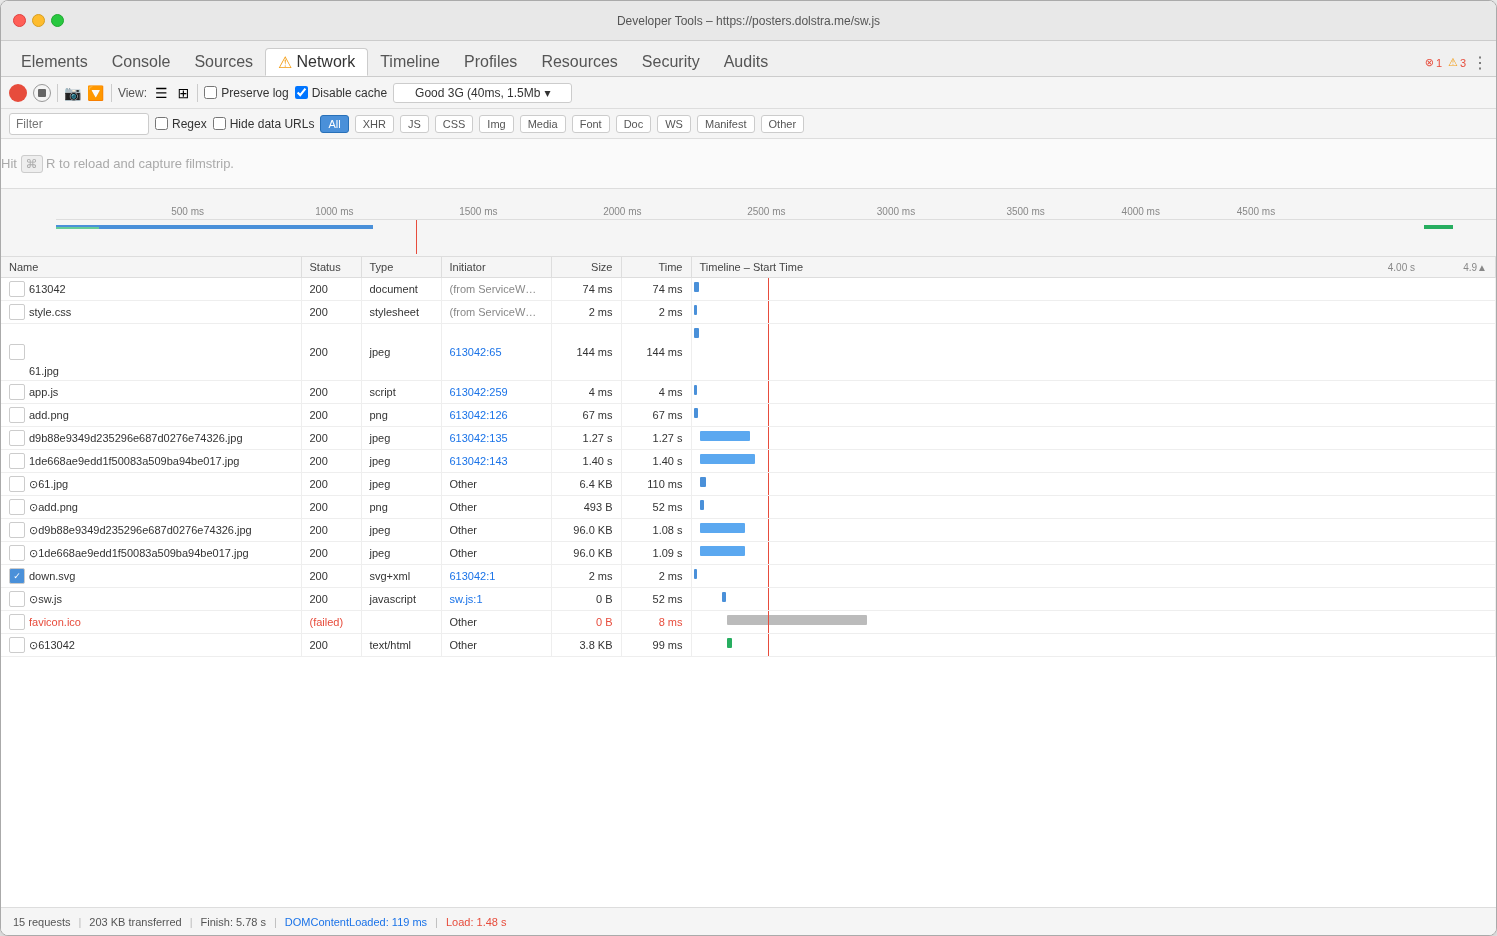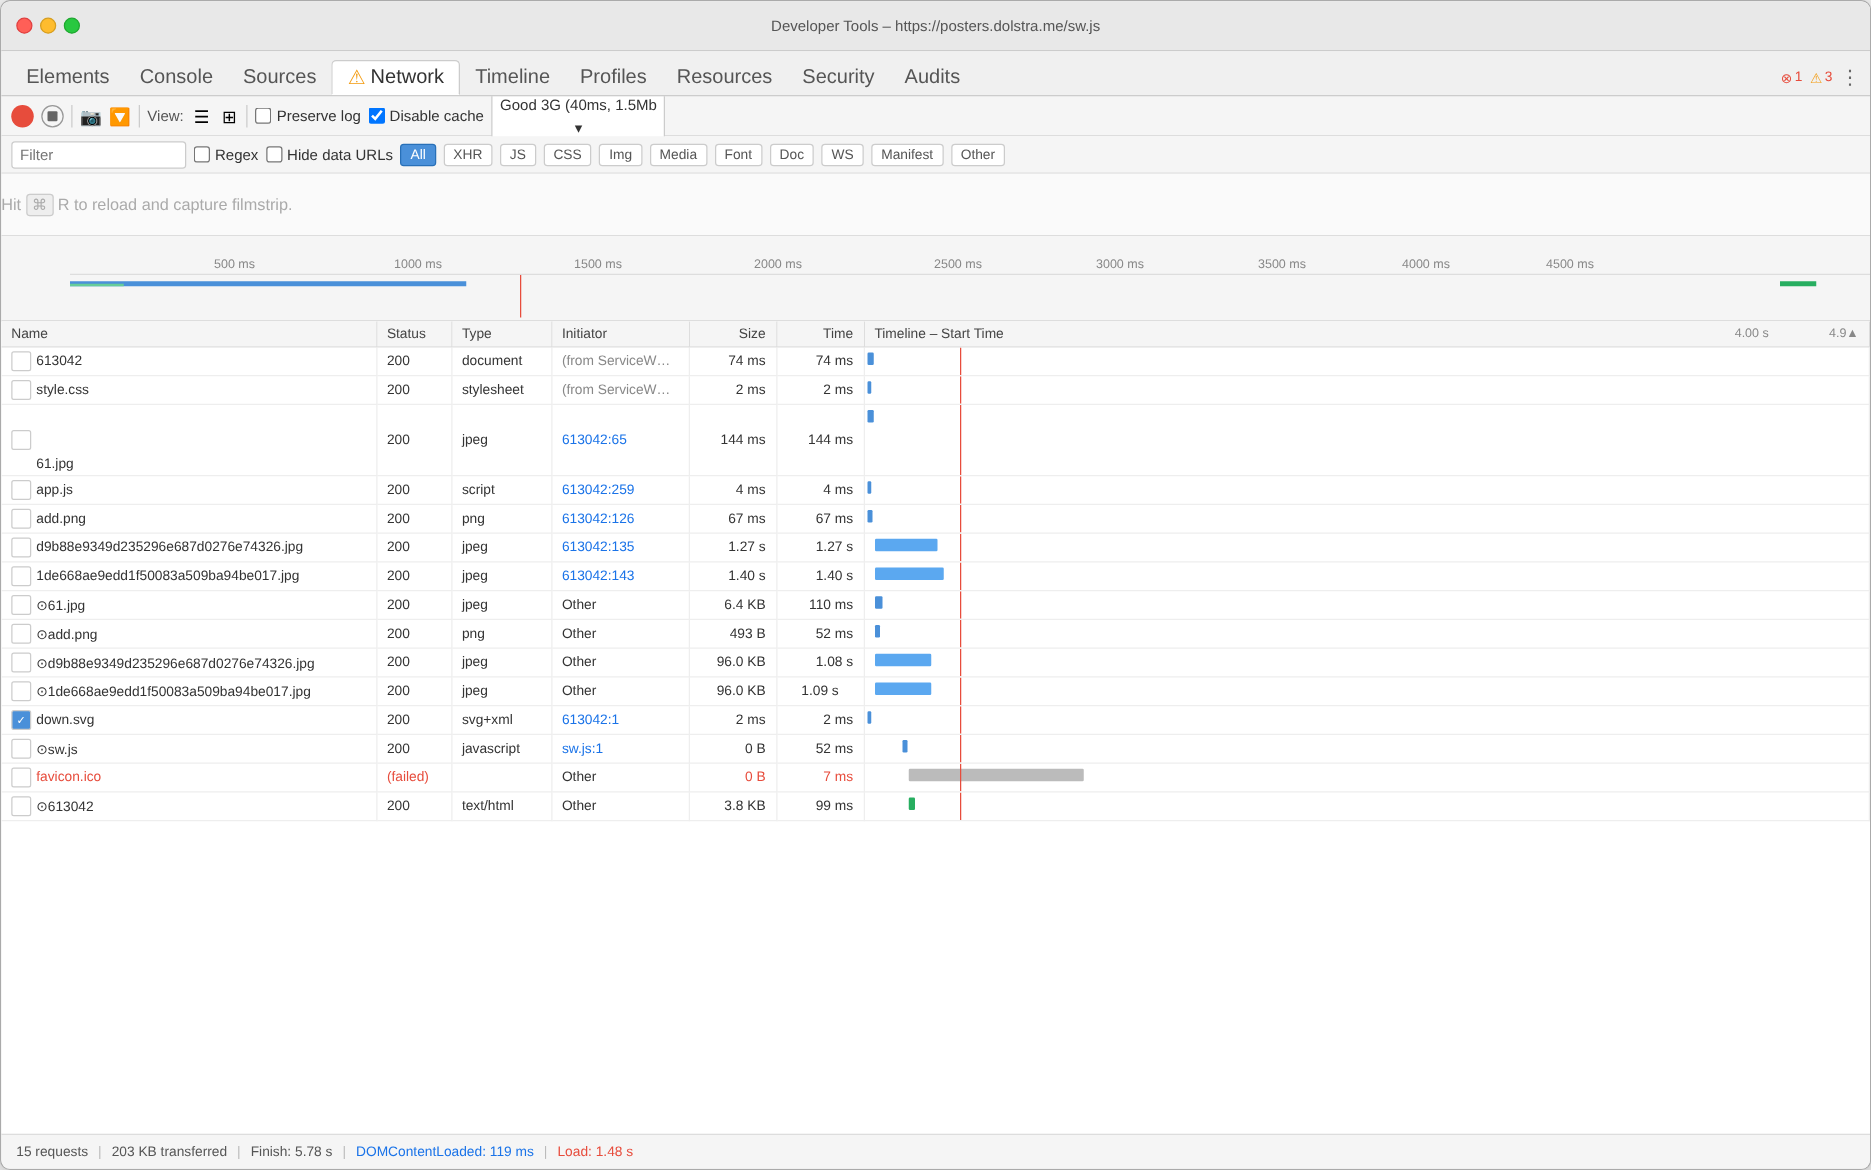--- a/index.html
+++ b/index.html
@@ -123,23 +123,22 @@
     .checkbox-label { display: flex; align-items: center; gap: 4px; font-size: 12px; cursor: pointer; }
     .checkbox-label input { cursor: pointer; }
     .network-throttle {
       display: flex;
       align-items: center;
       gap: 4px;
       font-size: 12px;
       background: #fff;
       border: 1px solid #ccc;
       border-radius: 3px;
-      padding: 2px 6px;
+      padding: 2px 21px;
       cursor: pointer;
-      flex-direction: column;
     }
     .filter-bar {
       height: 30px;
       background: #f5f5f5;
       border-bottom: 1px solid #ddd;
       display: flex;
       align-items: center;
       padding: 0 8px;
       gap: 6px;
       flex-shrink: 0;
@@ -596,21 +595,21 @@
             <td class="col-name" style="max-width: 300px;">
               <div class="name-cell">
                 <div class="checkbox-cell"></div>
                 <span style="color: rgb(51, 51, 51);">⊙1de668ae9edd1f50083a509ba94be017.jpg</span>
               </div>
             </td>
             <td class="col-status">200</td>
             <td class="col-type">jpeg</td>
             <td class="col-initiator">Other</td>
             <td class="col-size" style="text-align: right;">96.0 KB</td>
-            <td class="col-time" style="text-align: center;">1.09 s</td>
+            <td class="col-time" style="text-align: right;">1.09 s</td>
             <td class="col-timeline bar-cell" style="position: relative; min-width: 340px; height: 20px;">
               <div style="position: absolute; left: 76px; top: 0px; bottom: 0px; width: 1px; background: rgb(231, 76, 60); z-index: 5;"></div>
               <div style="position: absolute; height: 10px; top: 4px; border-radius: 1px; left: 8px; width: 45px; background: rgb(91, 168, 240);"></div>
             </td>
           </tr>
           <tr>
             <td class="col-name" style="max-width: 300px;">
               <div class="name-cell">
                 <div class="checkbox-cell checkbox-checked">✓</div>
                 <span style="color: rgb(51, 51, 51);">down.svg</span>
@@ -647,21 +646,21 @@
             <td class="col-name" style="max-width: 300px;">
               <div class="name-cell">
                 <div class="checkbox-cell"></div>
                 <span style="color: rgb(231, 76, 60);">favicon.ico</span>
               </div>
             </td>
             <td class="col-status" style="color: rgb(231, 76, 60);">(failed)</td>
             <td class="col-type"></td>
             <td class="col-initiator">Other</td>
             <td class="col-size" style="text-align: right; color: rgb(231, 76, 60);">0 B</td>
-            <td class="col-time" style="text-align: right; color: rgb(231, 76, 60);">7 ms</td>
+            <td class="col-time" style="text-align: right; color: rgb(231, 76, 60);">8 ms</td>
             <td class="col-timeline bar-cell" style="position: relative; min-width: 340px; height: 20px;">
               <div style="position: absolute; left: 76px; top: 0px; bottom: 0px; width: 1px; background: rgb(231, 76, 60); z-index: 5;"></div>
               <div style="position: absolute; height: 10px; top: 4px; border-radius: 1px; left: 35px; width: 140px; background: rgb(187, 187, 187);"></div>
             </td>
           </tr>
           <tr>
             <td class="col-name" style="max-width: 300px;">
               <div class="name-cell">
                 <div class="checkbox-cell"></div>
                 <span style="color: rgb(51, 51, 51);">⊙613042</span>

